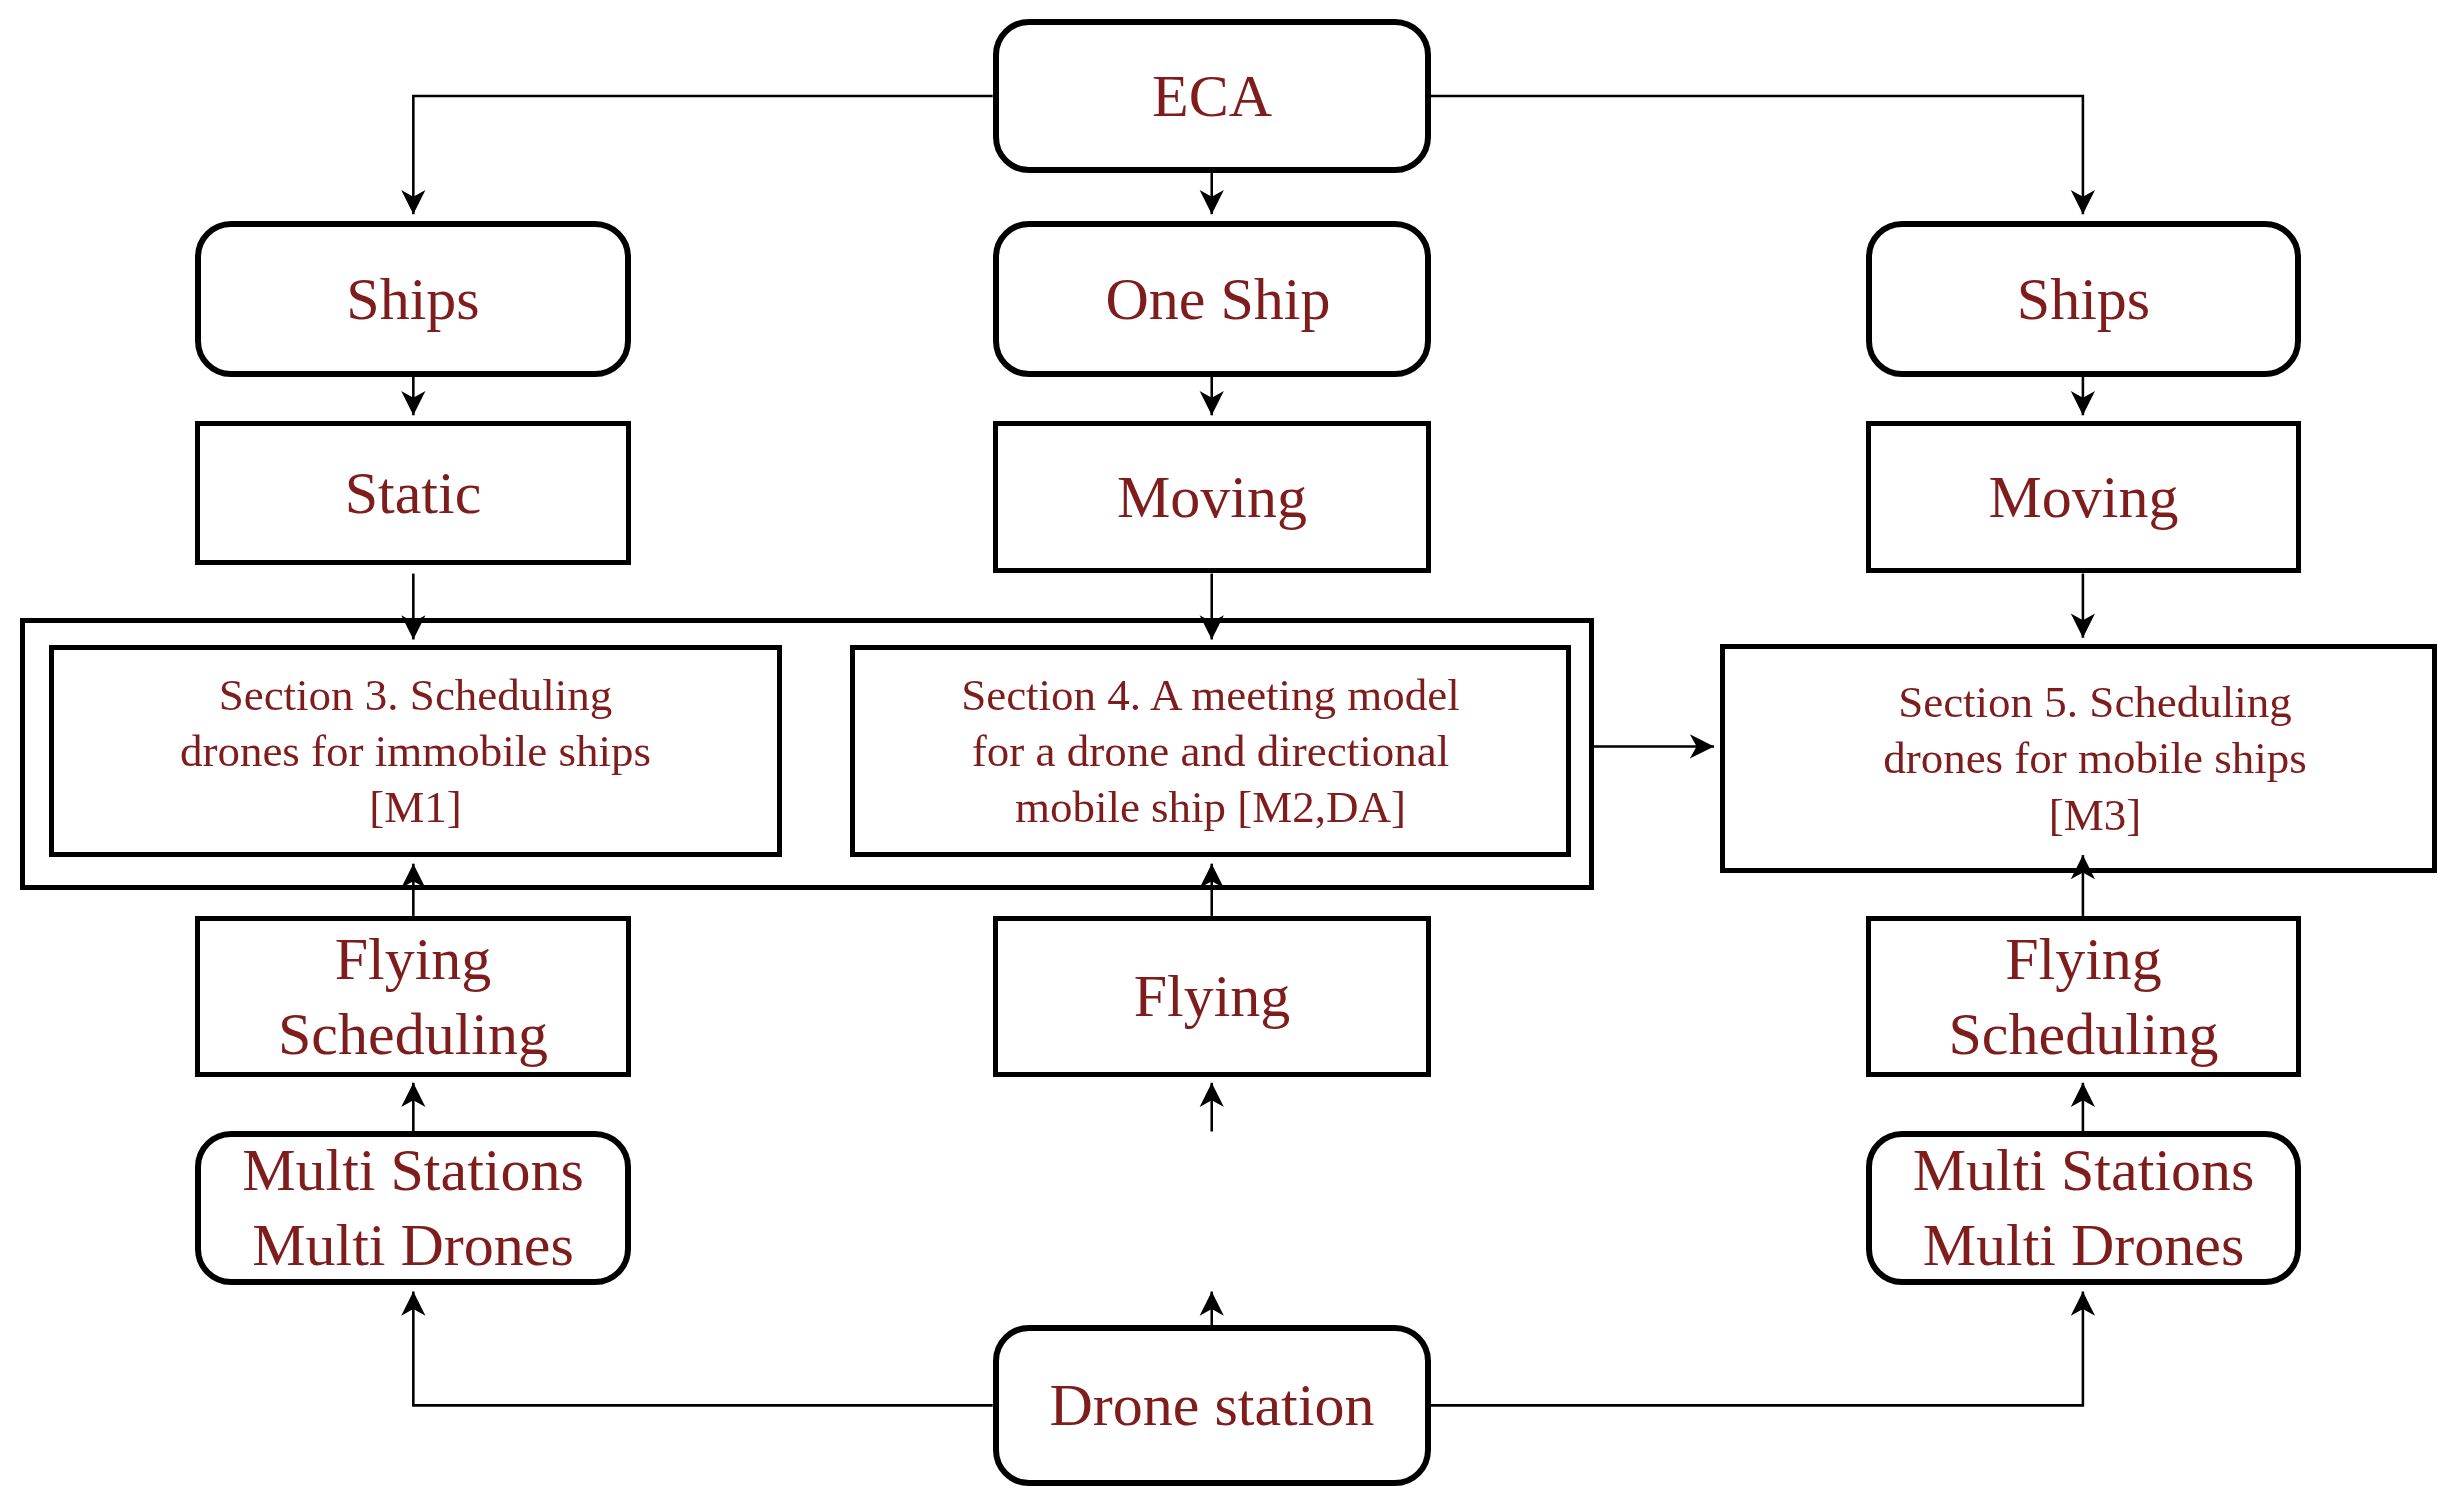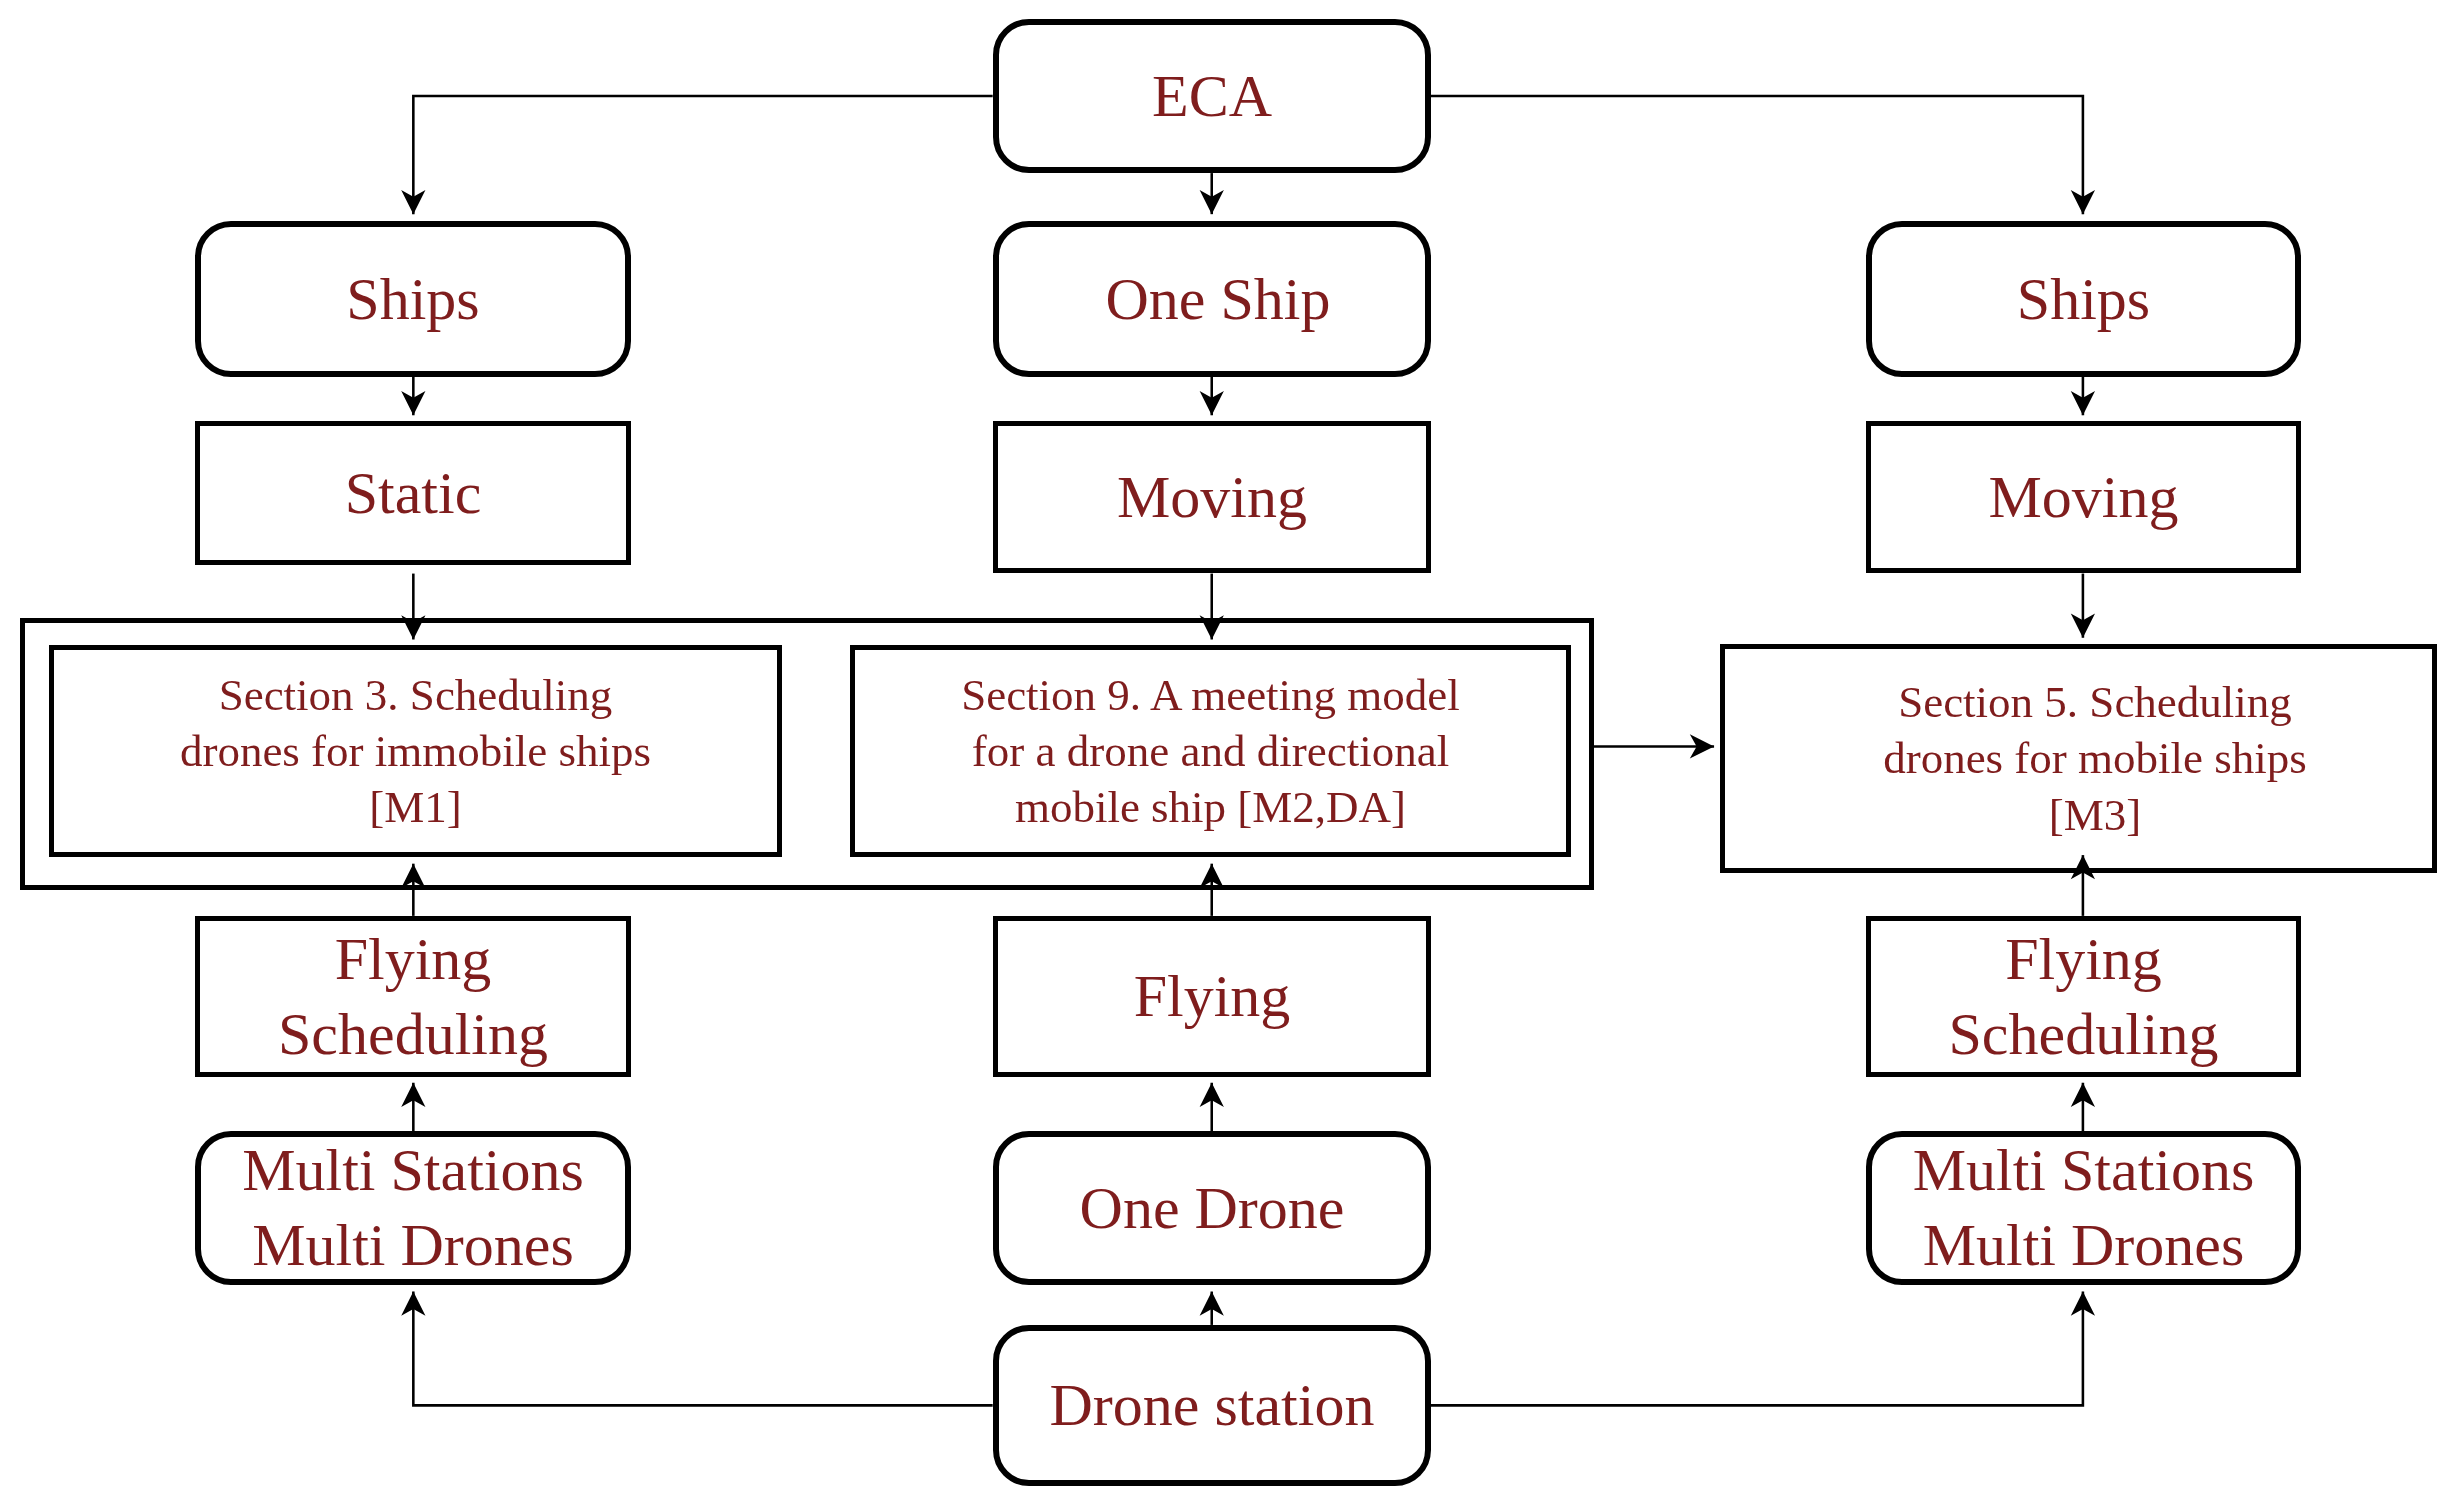--- a/index.html
+++ b/index.html
@@ -77,21 +77,21 @@
   <div class="node" style="left:1866px;top:421px;width:435px;height:152px;">
     <span class="line">Moving</span>
   </div>
 
   <div class="node section" style="left:49px;top:645px;width:733px;height:212px;">
     <span class="line">Section 3. Scheduling</span>
     <span class="line">drones for immobile ships</span>
     <span class="line">[M1]</span>
   </div>
   <div class="node section" style="left:850px;top:645px;width:721px;height:212px;">
-    <span class="line">Section 9. A meeting model</span>
+    <span class="line">Section 4. A meeting model</span>
     <span class="line">for a drone and directional</span>
     <span class="line">mobile ship [M2,DA]</span>
   </div>
   <div class="node section" style="left:1720px;top:644px;width:717px;height:229px;padding-left:33px;">
     <span class="line">Section 5. Scheduling</span>
     <span class="line">drones for mobile ships</span>
     <span class="line">[M3]</span>
   </div>
 
   <div class="node" style="left:195px;top:916px;width:436px;height:161px;">
@@ -102,23 +102,20 @@
     <span class="line">Flying</span>
   </div>
   <div class="node" style="left:1866px;top:916px;width:435px;height:161px;">
     <span class="line">Flying</span>
     <span class="line">Scheduling</span>
   </div>
 
   <div class="node rounded" style="left:195px;top:1131px;width:436px;height:154px;">
     <span class="line">Multi Stations</span>
     <span class="line">Multi Drones</span>
-  </div>
-  <div class="node rounded" style="left:993px;top:1131px;width:438px;height:154px;">
-    <span class="line">One Drone</span>
   </div>
   <div class="node rounded" style="left:1866px;top:1131px;width:435px;height:154px;">
     <span class="line">Multi Stations</span>
     <span class="line">Multi Drones</span>
   </div>
 
   <div class="node rounded" style="left:993px;top:1325px;width:438px;height:161px;">
     <span class="line">Drone station</span>
   </div>
 

